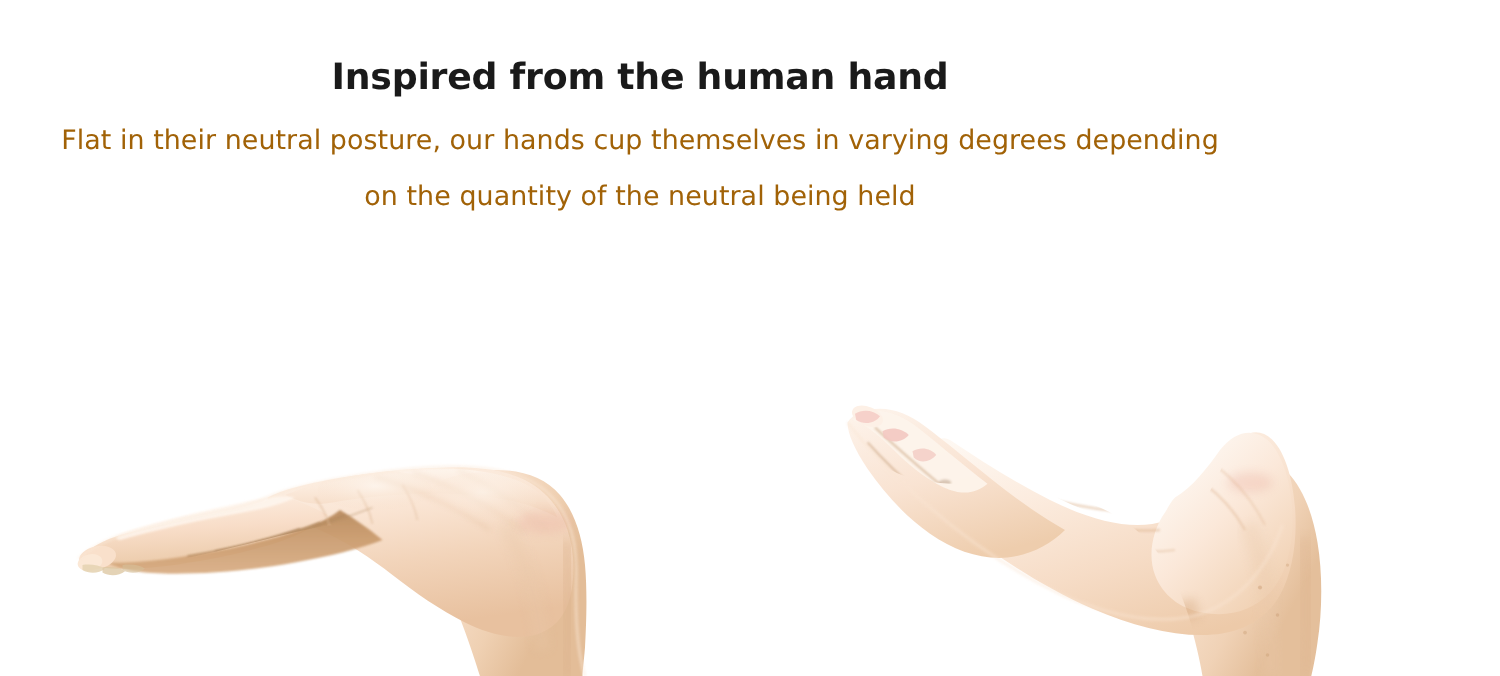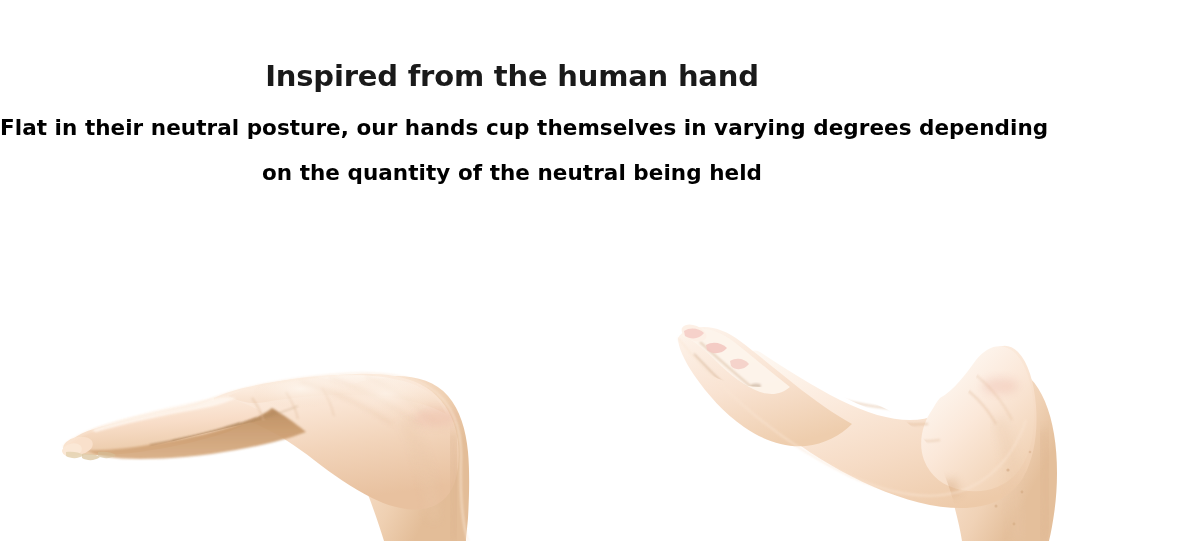--- a/index.html
+++ b/index.html
@@ -24,42 +24,41 @@
   }
 
   
   .text-block {
     position: absolute;
     left: 0;
     top: 0;
     width: 1024px;
     text-align: center;
     z-index: 5;
-    margin-top: 15px;
   }
 
   .headline {
     margin: 0;
     padding-top: 42px;
     font-family: "DejaVu Sans", sans-serif;
     font-size: 29px;
     font-weight: 700;
     letter-spacing: -0.2px;
     color: #1a1a1a;
     line-height: 38px;
     white-space: nowrap;
   }
 
   .subhead {
     margin: 0;
     padding-top: 10px;
     font-family: "DejaVu Sans", sans-serif;
     font-size: 21.5px;
-    font-weight: 700;
-    color: #000000;
+    font-weight: 400;
+    color: #a16207;
     line-height: 45px;
     letter-spacing: 0.05px;
   }
   .subhead .line {
     display: block;
     white-space: nowrap;
   }
 
   
   .hand-layer {

